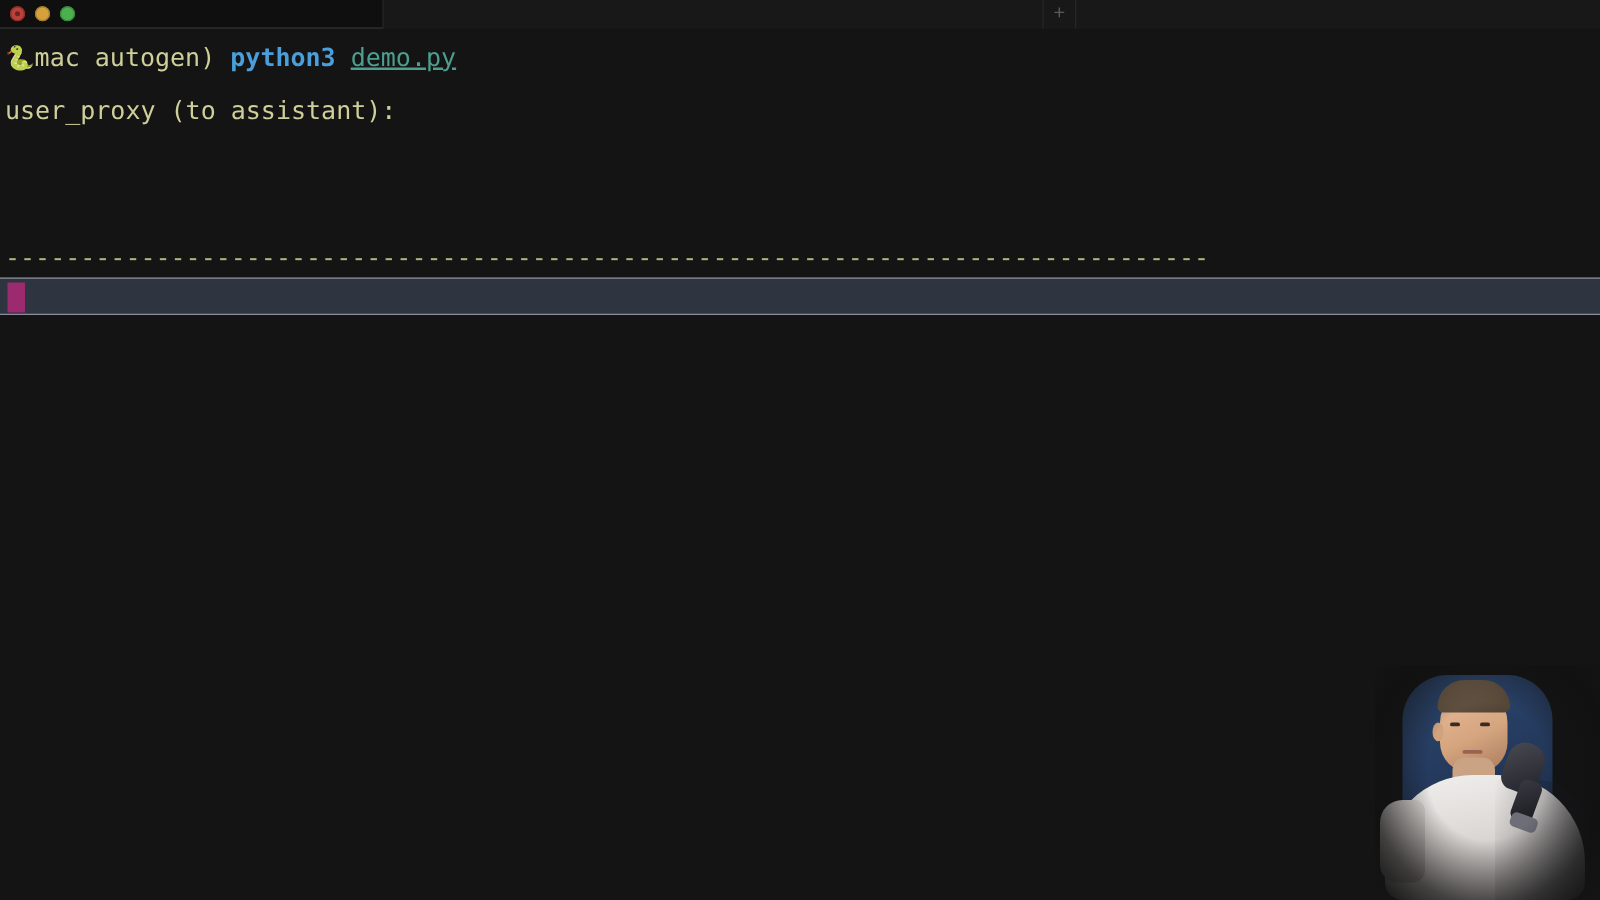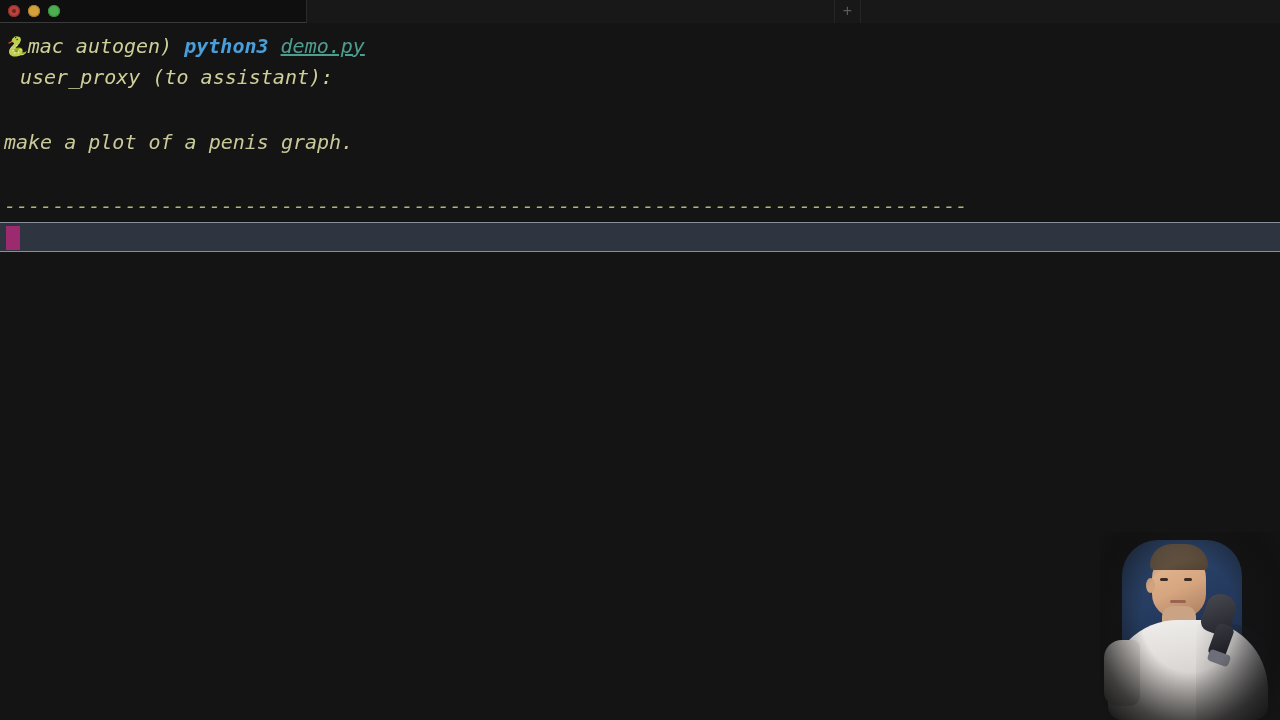--- a/index.html
+++ b/index.html
@@ -114,30 +114,29 @@
     position: absolute;
     left: 0;
     top: 23px;
     width: 1280px;
     height: 697px;
     background: #141414;
     font-family: "DejaVu Sans Mono", monospace;
     font-size: 20px;
     line-height: 32px;
     white-space: pre;
-    font-style: italic;
   }
   .term-line {
     position: absolute;
     left: 4px;
     white-space: pre;
     letter-spacing: 0px;
   }
   #line-prompt     { top: 7px; }
-  #line-speaker    { top: 38px; margin-left: 16px; }
+  #line-speaker    { top: 49px; }
   #line-blank1     { top: 71px; }
   #line-message    { top: 103px; }
   #line-blank2     { top: 135px; }
   #line-separator  { top: 167px; }
 
   .python-glyph {
     color: #3f9e8e;
     font-size: 19px;
   }
   .prompt-ctx   { color: #cfcf9a; }
@@ -328,21 +327,20 @@
     </div>
 
     <div id="terminal-body">
 
       <div class="term-line" id="line-prompt"><span class="python-glyph">🐍</span><span class="prompt-ctx">mac autogen)</span><span class="prompt-ctx"> </span><span class="prompt-cmd">python3</span><span class="prompt-ctx"> </span><span class="prompt-file">demo.py</span></div>
 
       <div class="term-line speaker" id="line-speaker">user_proxy (to assistant):</div>
 
       <div class="term-line message" id="line-blank1"></div>
 
-      <div class="term-line message" id="line-message">make a plot of a penis graph.</div>
 
       <div class="term-line message" id="line-blank2"></div>
 
       <div class="term-line separator" id="line-separator">--------------------------------------------------------------------------------</div>
 
       <div id="cursor-row">
         <div id="cursor-block"></div>
       </div>
 
     </div>

